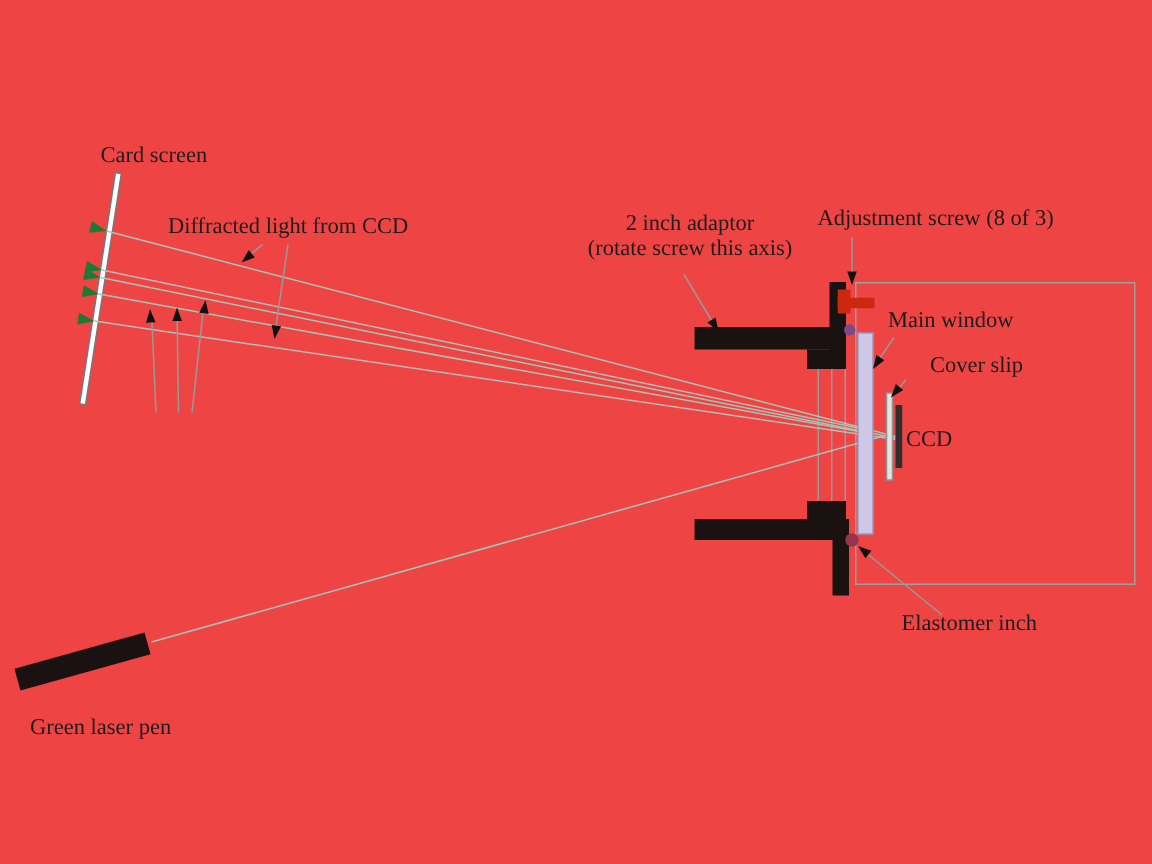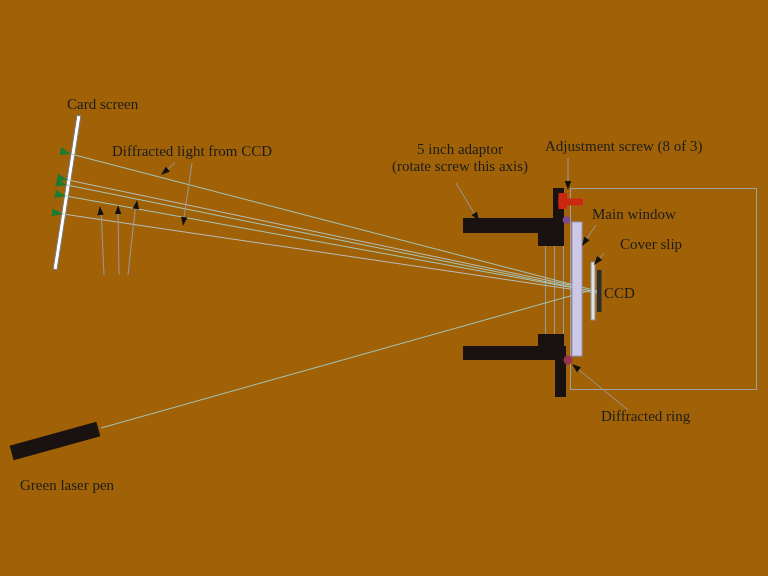--- a/index.html
+++ b/index.html
@@ -1,19 +1,19 @@
 <!DOCTYPE html>
 <html><head>
 <meta charset="utf-8">
 <style>
   html,body{margin:0;padding:0;background:#fff;}
   .canvas{
     position:relative;
     width:768px;height:576px;
-    background:#a16207;
+    background:#ef4444;
     overflow:hidden;
     font-family:"Liberation Serif", serif;
   }
   .canvas svg{position:absolute;left:0;top:0;}
   .lbl{
     position:absolute;
     font-size:15px;
     color:#1c1c1c;
     white-space:nowrap;
     line-height:1.15;
@@ -97,23 +97,23 @@
     <polygon points="0,0 9,-3.2 9,3.2" transform="translate(161,175) rotate(319.7)" fill="#111111"></polygon>
     <polygon points="0,0 9,-3.2 9,3.2" transform="translate(183,226) rotate(278.1)" fill="#111111"></polygon>
     <polygon points="0,0 9,-3.2 9,3.2" transform="translate(100,206) rotate(86.6)" fill="#111111"></polygon>
     <polygon points="0,0 9,-3.2 9,3.2" transform="translate(118,205) rotate(89.2)" fill="#111111"></polygon>
     <polygon points="0,0 9,-3.2 9,3.2" transform="translate(137,200) rotate(96.9)" fill="#111111"></polygon>
   </svg>
 
   <div class="lbl" id="lbl-card-screen">Card screen</div>
   <div class="lbl" id="lbl-diffracted">Diffracted light from CCD</div>
   <div class="lbl" id="lbl-adaptor">
-    <div>5 inch adaptor</div>
+    <div>2 inch adaptor</div>
     <div>(rotate screw this axis)</div>
   </div>
   <div class="lbl" id="lbl-adjustment">Adjustment screw (8 of 3)</div>
   <div class="lbl" id="lbl-main-window">Main window</div>
   <div class="lbl" id="lbl-cover-slip">Cover slip</div>
   <div class="lbl" id="lbl-ccd">CCD</div>
-  <div class="lbl" id="lbl-elastomer">Diffracted ring</div>
+  <div class="lbl" id="lbl-elastomer">Elastomer inch</div>
   <div class="lbl" id="lbl-laser">Green laser pen</div>
 
 </div>
 
 </body></html>

